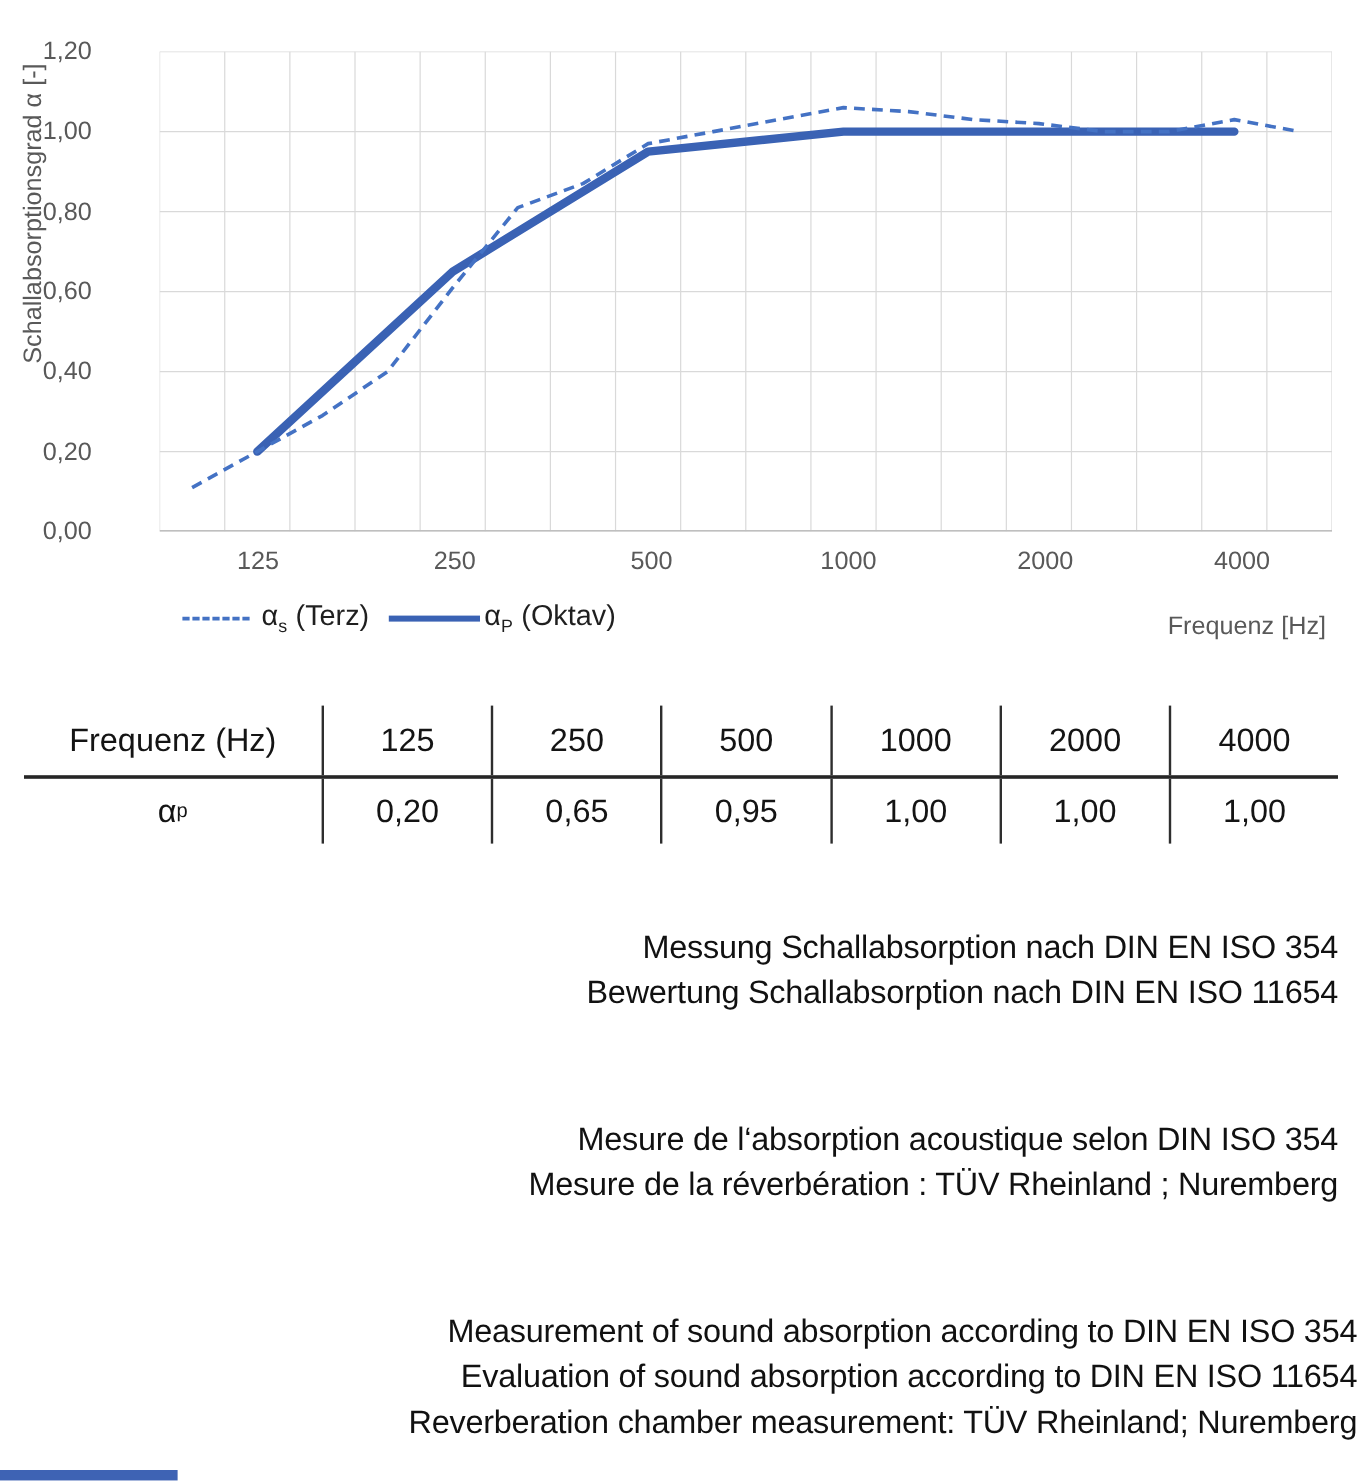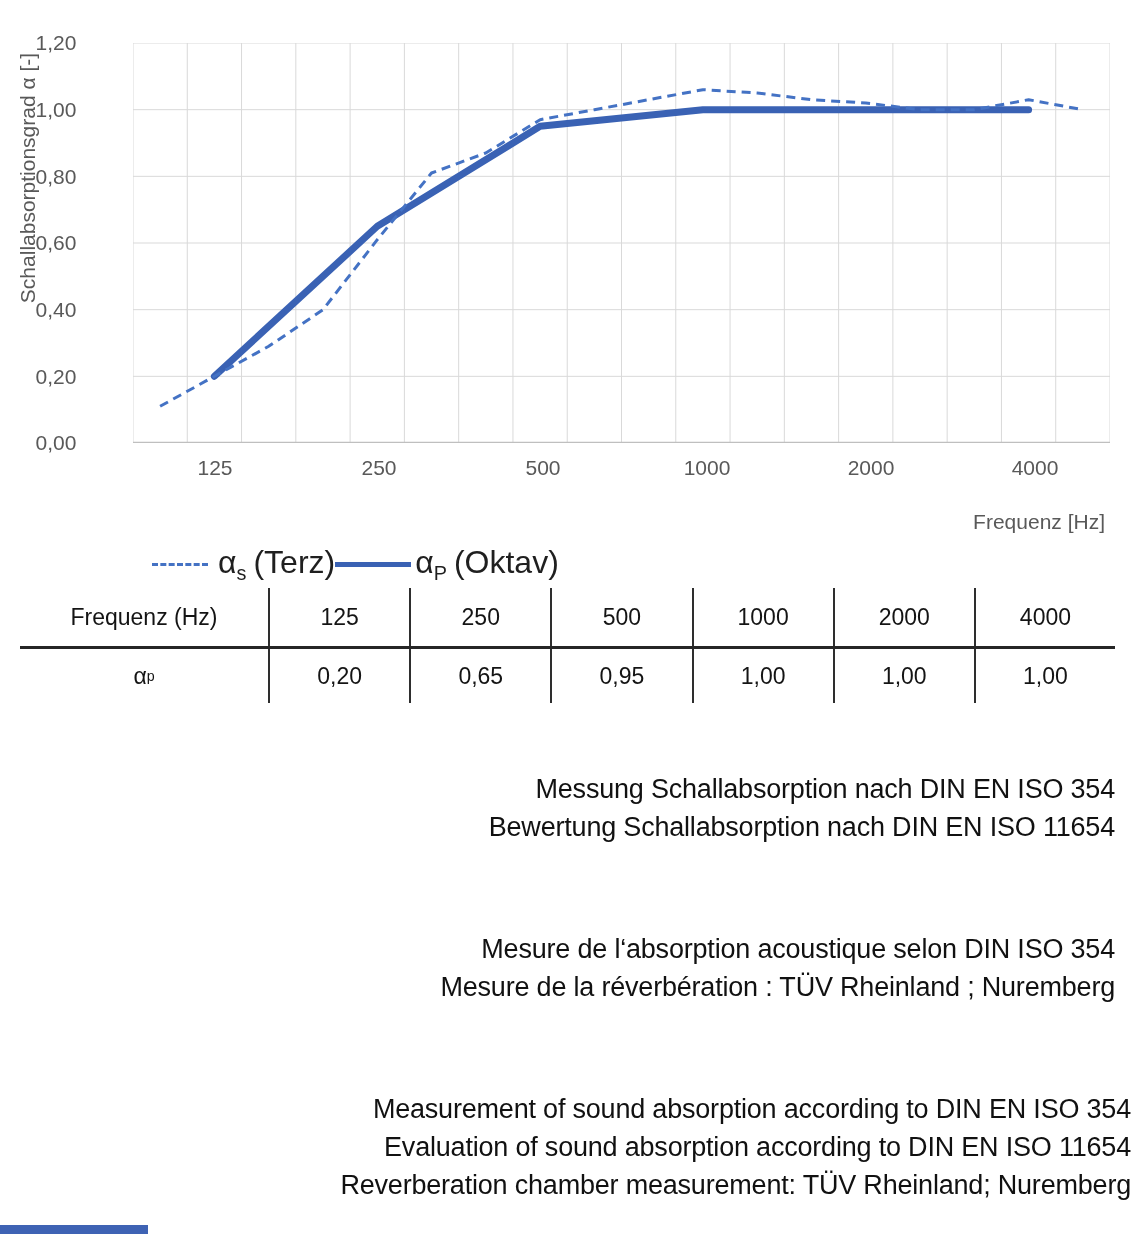--- a/index.html
+++ b/index.html
@@ -14,32 +14,32 @@
     transform:rotate(-90deg);transform-origin:0 0;
     text-align:center;font-size:21px;color:#595959;white-space:nowrap;
   }
   .ytick{position:absolute;left:0;width:112px;text-align:center;
          font-size:21px;color:#595959;line-height:26px;}
   .xtick{position:absolute;top:456px;width:140px;text-align:center;
          font-size:21px;color:#595959;}
   .x-axis-title{position:absolute;top:510px;left:925px;width:180px;
                 text-align:right;font-size:21px;color:#595959;}
   #plot-svg{position:absolute;left:133px;top:43px;}
-  .legend{position:absolute;top:544px;left:152px;display:flex;align-items:center;
-          gap:0;font-size:32px;color:#1f1f1f;}
+  .legend{position:absolute;top:500px;left:152px;display:flex;align-items:center;
+          gap:16px;font-size:24px;color:#1f1f1f;}
   .legend-item{display:flex;align-items:center;white-space:nowrap;}
   .sample-dashed{display:inline-block;width:56px;height:0;
                  border-top:3px dashed #4472C4;margin-right:10px;}
   .sample-solid{display:inline-block;width:76px;height:5px;
                 background:#3A62B4;margin-right:4px;}
   .legend-label sub,.alpha-label sub{font-size:0.62em;}
   .legend-rest{margin-left:7px;}
   
   .dtable{position:absolute;top:588px;left:20px;width:1095px;
-          display:flex;flex-direction:column;font-size:23px;color:#141414;}
+          display:flex;flex-direction:column;font-size:27px;color:#141414;}
   .trow{display:flex;}
   .trow-header{border-bottom:3px solid #262626;}
   .trow-header .tcell{height:58px;}
   .trow-values .tcell{height:54px;}
   .tcell{display:flex;align-items:center;justify-content:center;}
   .tcell-label{width:248px;flex:0 0 248px;}
   .tcell-data{flex:1;}
   .sep{border-left:2px solid #2e2e2e;}
   
   .notes{position:absolute;left:0;width:1115px;text-align:right;

